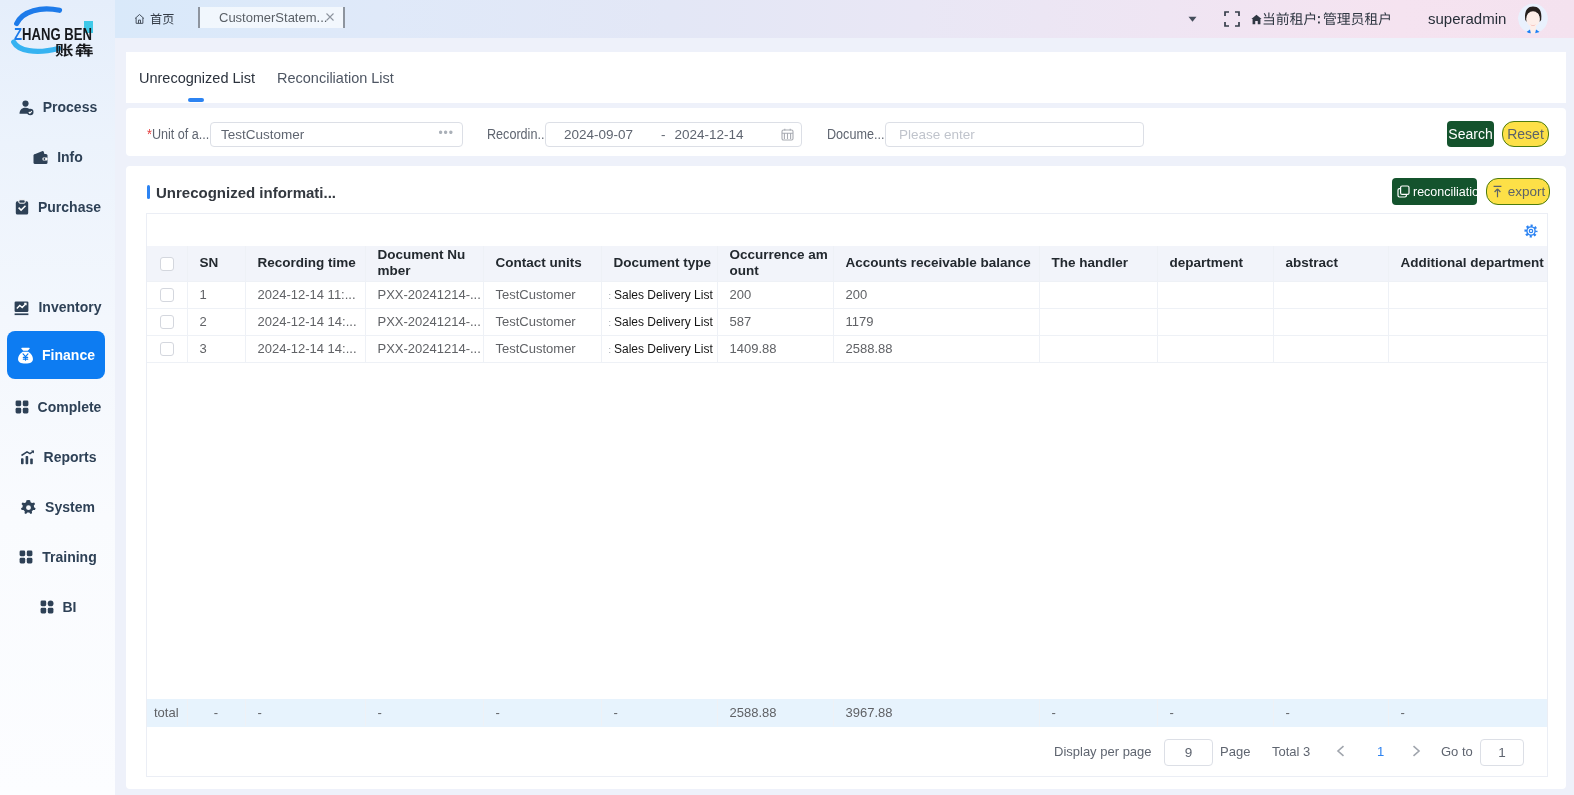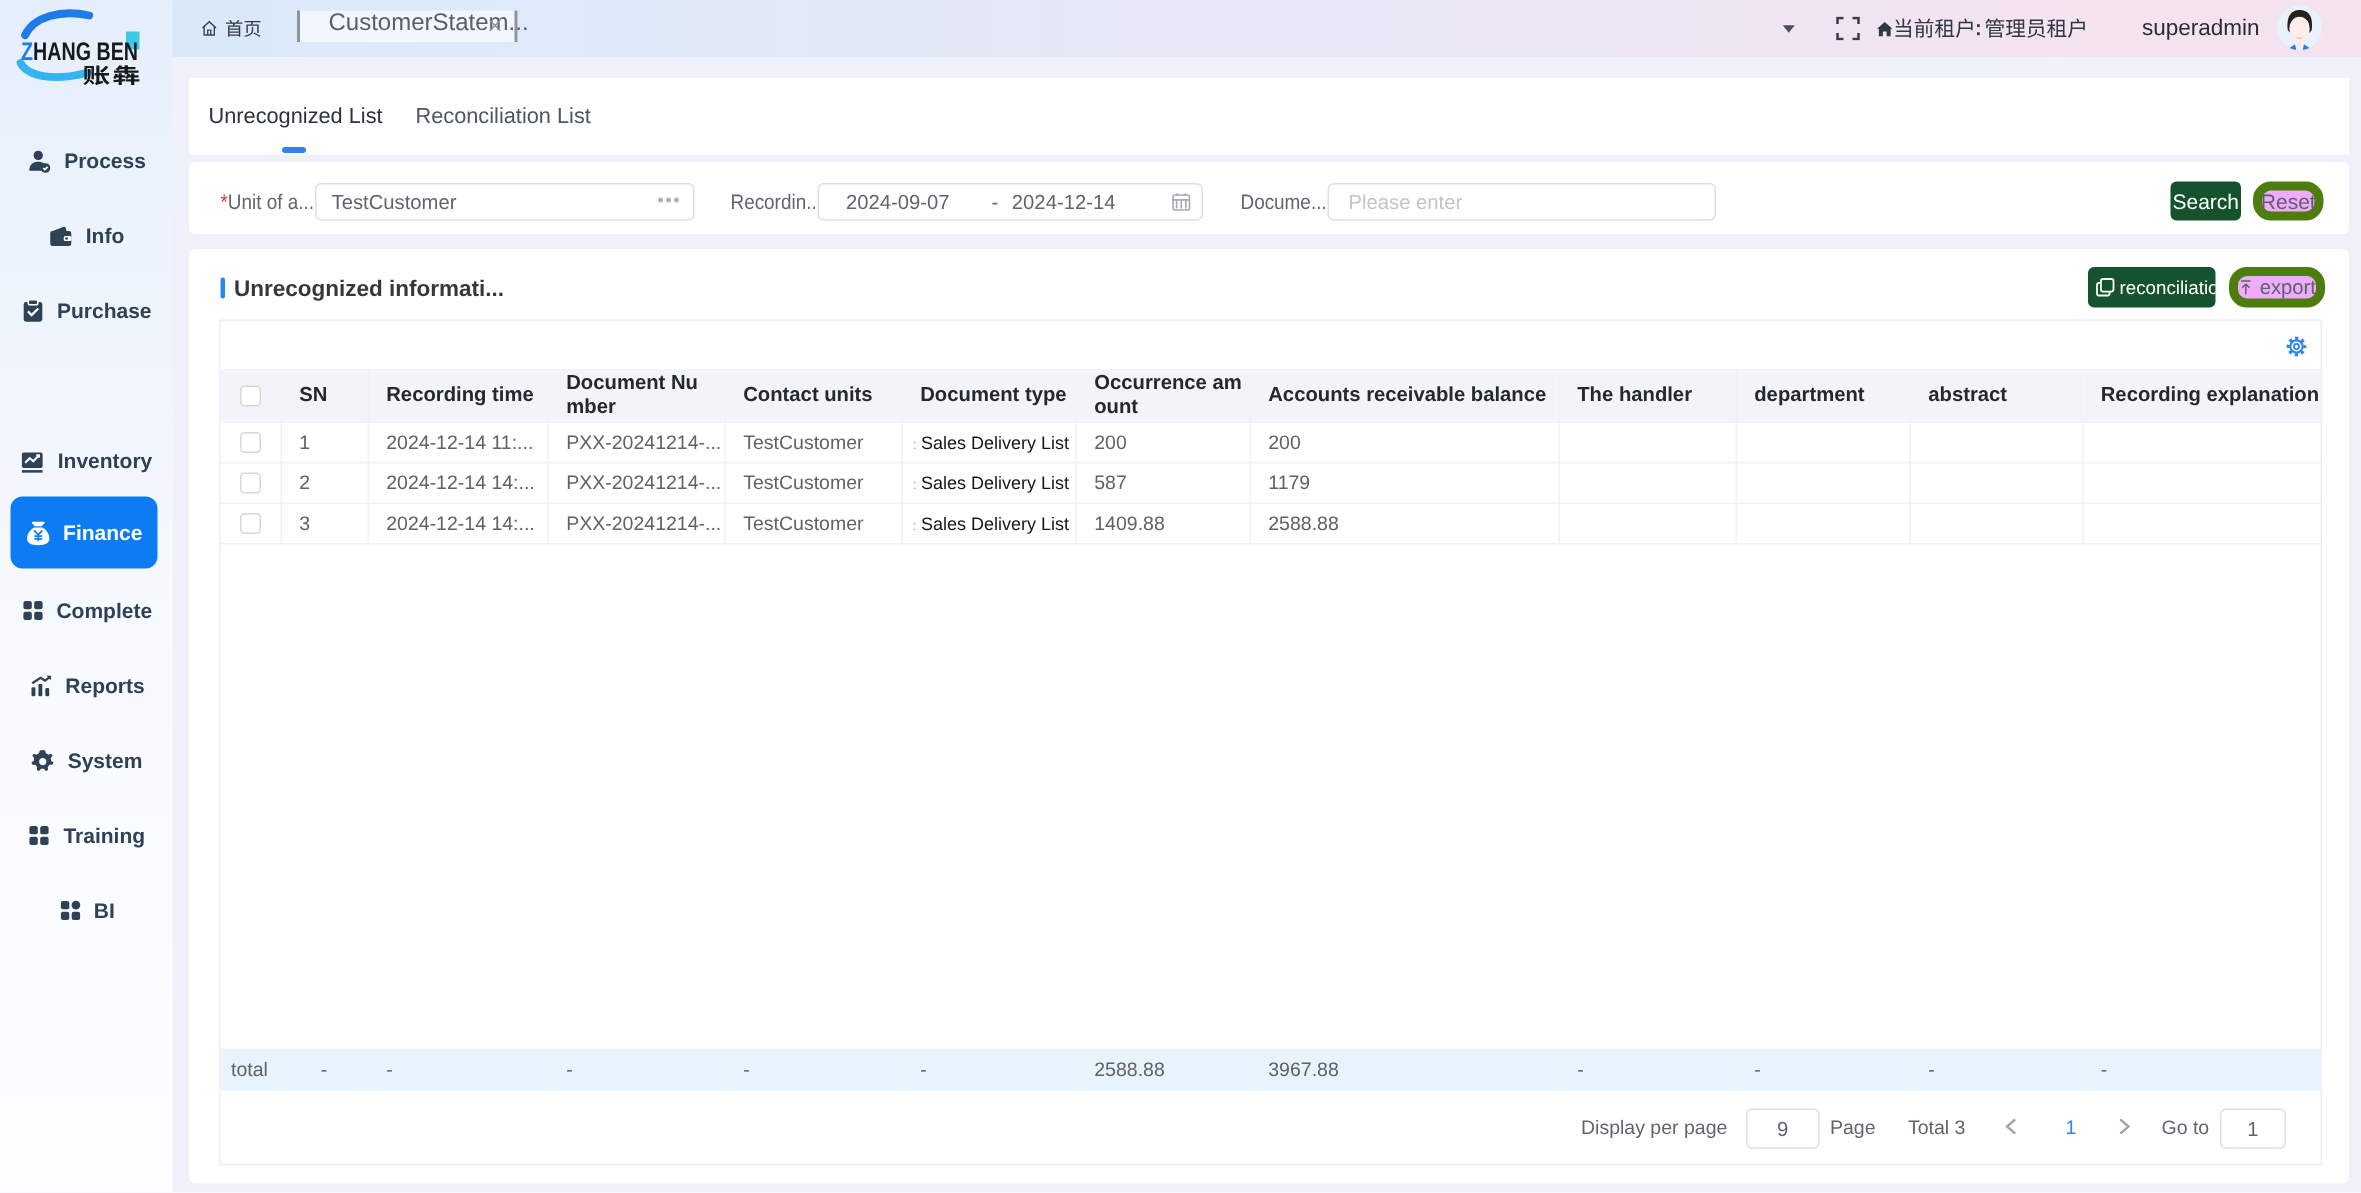--- a/index.html
+++ b/index.html
@@ -12,41 +12,41 @@
 .menu-item{position:absolute;left:0;width:115px;height:50px;display:flex;align-items:center;justify-content:center;
   color:#2e4156;font-size:14px;font-weight:bold;}
 .menu-item svg{margin-right:8px;flex:none;}
 #fin-pill{position:absolute;left:7px;top:331px;width:98px;height:48px;background:#0d7cf2;border-radius:8px;
   display:flex;align-items:center;justify-content:center;color:#fff;font-size:14px;font-weight:bold;}
 #fin-pill svg{margin-right:8px;}
 
 #navbar{position:absolute;left:115px;top:0;width:1459px;height:38px;
   background:linear-gradient(90deg,#d9e9fa 0%,#dfe9f9 18%,#e3e7f6 38%,#e9e7f5 55%,#efe5f3 72%,#f5e3f0 88%,#f4e2ef 100%);}
 .nav-tab{position:absolute;left:83px;top:7px;width:147px;height:21px;background:rgba(255,255,255,.62);
-  border-left:2px solid #8d949e;border-right:2px solid #8d949e;display:flex;align-items:flex-start;
-  font-size:16px;color:#595f66;}
+  border-left:2px solid #8d949e;border-right:2px solid #8d949e;display:flex;align-items:center;
+  font-size:13px;color:#595f66;}
 
 .card{position:absolute;left:126px;width:1440px;background:#fff;border-radius:4px;}
 #tabsbar{top:52px;height:51px;border-radius:0;padding-left:48px;}
 #filter{top:108px;height:48px;}
 #tablecard{top:166px;height:623px;}
 .fbox{position:absolute;height:25px;border:1px solid #dcdfe6;border-radius:4px;background:#fff;font-size:13.5px;color:#5f6570;display:flex;align-items:center;}
 
 #tblwrap{position:absolute;left:20px;top:47px;width:1402px;height:564px;border:1px solid #ebeef5;}
 table.grid{border-collapse:collapse;table-layout:fixed;width:1400px;font-size:13px;color:#606266;}
 table.grid th,table.grid td{border-right:1px solid #eef1f6;border-bottom:1px solid #eef1f6;padding:0 12px;height:27px;overflow:hidden;white-space:nowrap;}
 table.grid th{background:#f2f4fa;color:#23292f;font-weight:bold;font-size:13.5px;text-align:left;height:35px;line-height:16px;white-space:nowrap;}
 .doctype{color:#151515;font-size:12px;}
 table.total td{border-bottom:none;background:#e7f3fd;}
 table.grid td:last-child,table.grid th:last-child{border-right:none;}
 .num{text-align:left;}
 .ck{width:14px;height:14px;border:1px solid #d4d7de;border-radius:3px;background:#fff;display:inline-block;vertical-align:middle;}
 
 .btn-blue{background:#14532d;color:#fff;border-radius:4px;display:flex;align-items:center;justify-content:center;font-size:14px;}
-.btn-plain{background:#f0abfc;color:#5c6269;border:6px solid #4d7c0f;border-radius:12px;display:flex;align-items:center;justify-content:center;font-size:14px;}
+.btn-plain{background:#fde047;color:#5c6269;border:1px solid #4d7c0f;border-radius:12px;display:flex;align-items:center;justify-content:center;font-size:14px;}
 </style>
 </head>
 <body>
 <div id="sidebar">
   <svg class="abs" style="left:8px;top:2px" width="100" height="56" viewBox="0 0 100 56">
     <path d="M8.7,21.5 C14.5,9 33,4.2 51.5,8.3" fill="none" stroke="#1d7bea" stroke-width="5.2" stroke-linecap="round"></path>
     <path d="M5.7,40 C10,48.5 27,52.5 50.5,46.5" fill="none" stroke="#36b3f1" stroke-width="5.2" stroke-linecap="round"></path>
     <rect x="76" y="19" width="9" height="12" fill="#3fc9e9"></rect>
     <text x="6" y="38" font-size="17" font-weight="bold" textLength="78" lengthAdjust="spacingAndGlyphs" fill="#17191d" font-family="Liberation Sans,sans-serif"><tspan fill="#1d7bea">Z</tspan>HANG BEN</text>
     <g transform="translate(47,53.5) scale(0.0185,-0.0142)" fill="#17191d">
@@ -274,21 +274,21 @@
         <th>SN</th>
             <th>Recording time</th>
             <th>Document Nu<br>mber</th>
             <th>Contact units</th>
             <th>Document type</th>
             <th>Occurrence am<br>ount</th>
             <th>Accounts receivable balance</th>
             <th>The handler</th>
             <th>department</th>
             <th>abstract</th>
-            <th>Recording explanation</th>
+            <th>Additional department</th>
       </tr>
       <tr>
         <td style="text-align:center;padding:0;"><span class="ck"></span></td>
         <td>1</td>
             <td>2024-12-14 11:...</td>
             <td>PXX-20241214-...</td>
             <td>TestCustomer</td>
             <td class="doctype"><span style="color:#9aa0a8;font-size:9px;margin-left:-5px;margin-right:3px;">:</span>Sales Delivery List</td>
             <td class="num">200</td>
             <td class="num">200</td>

